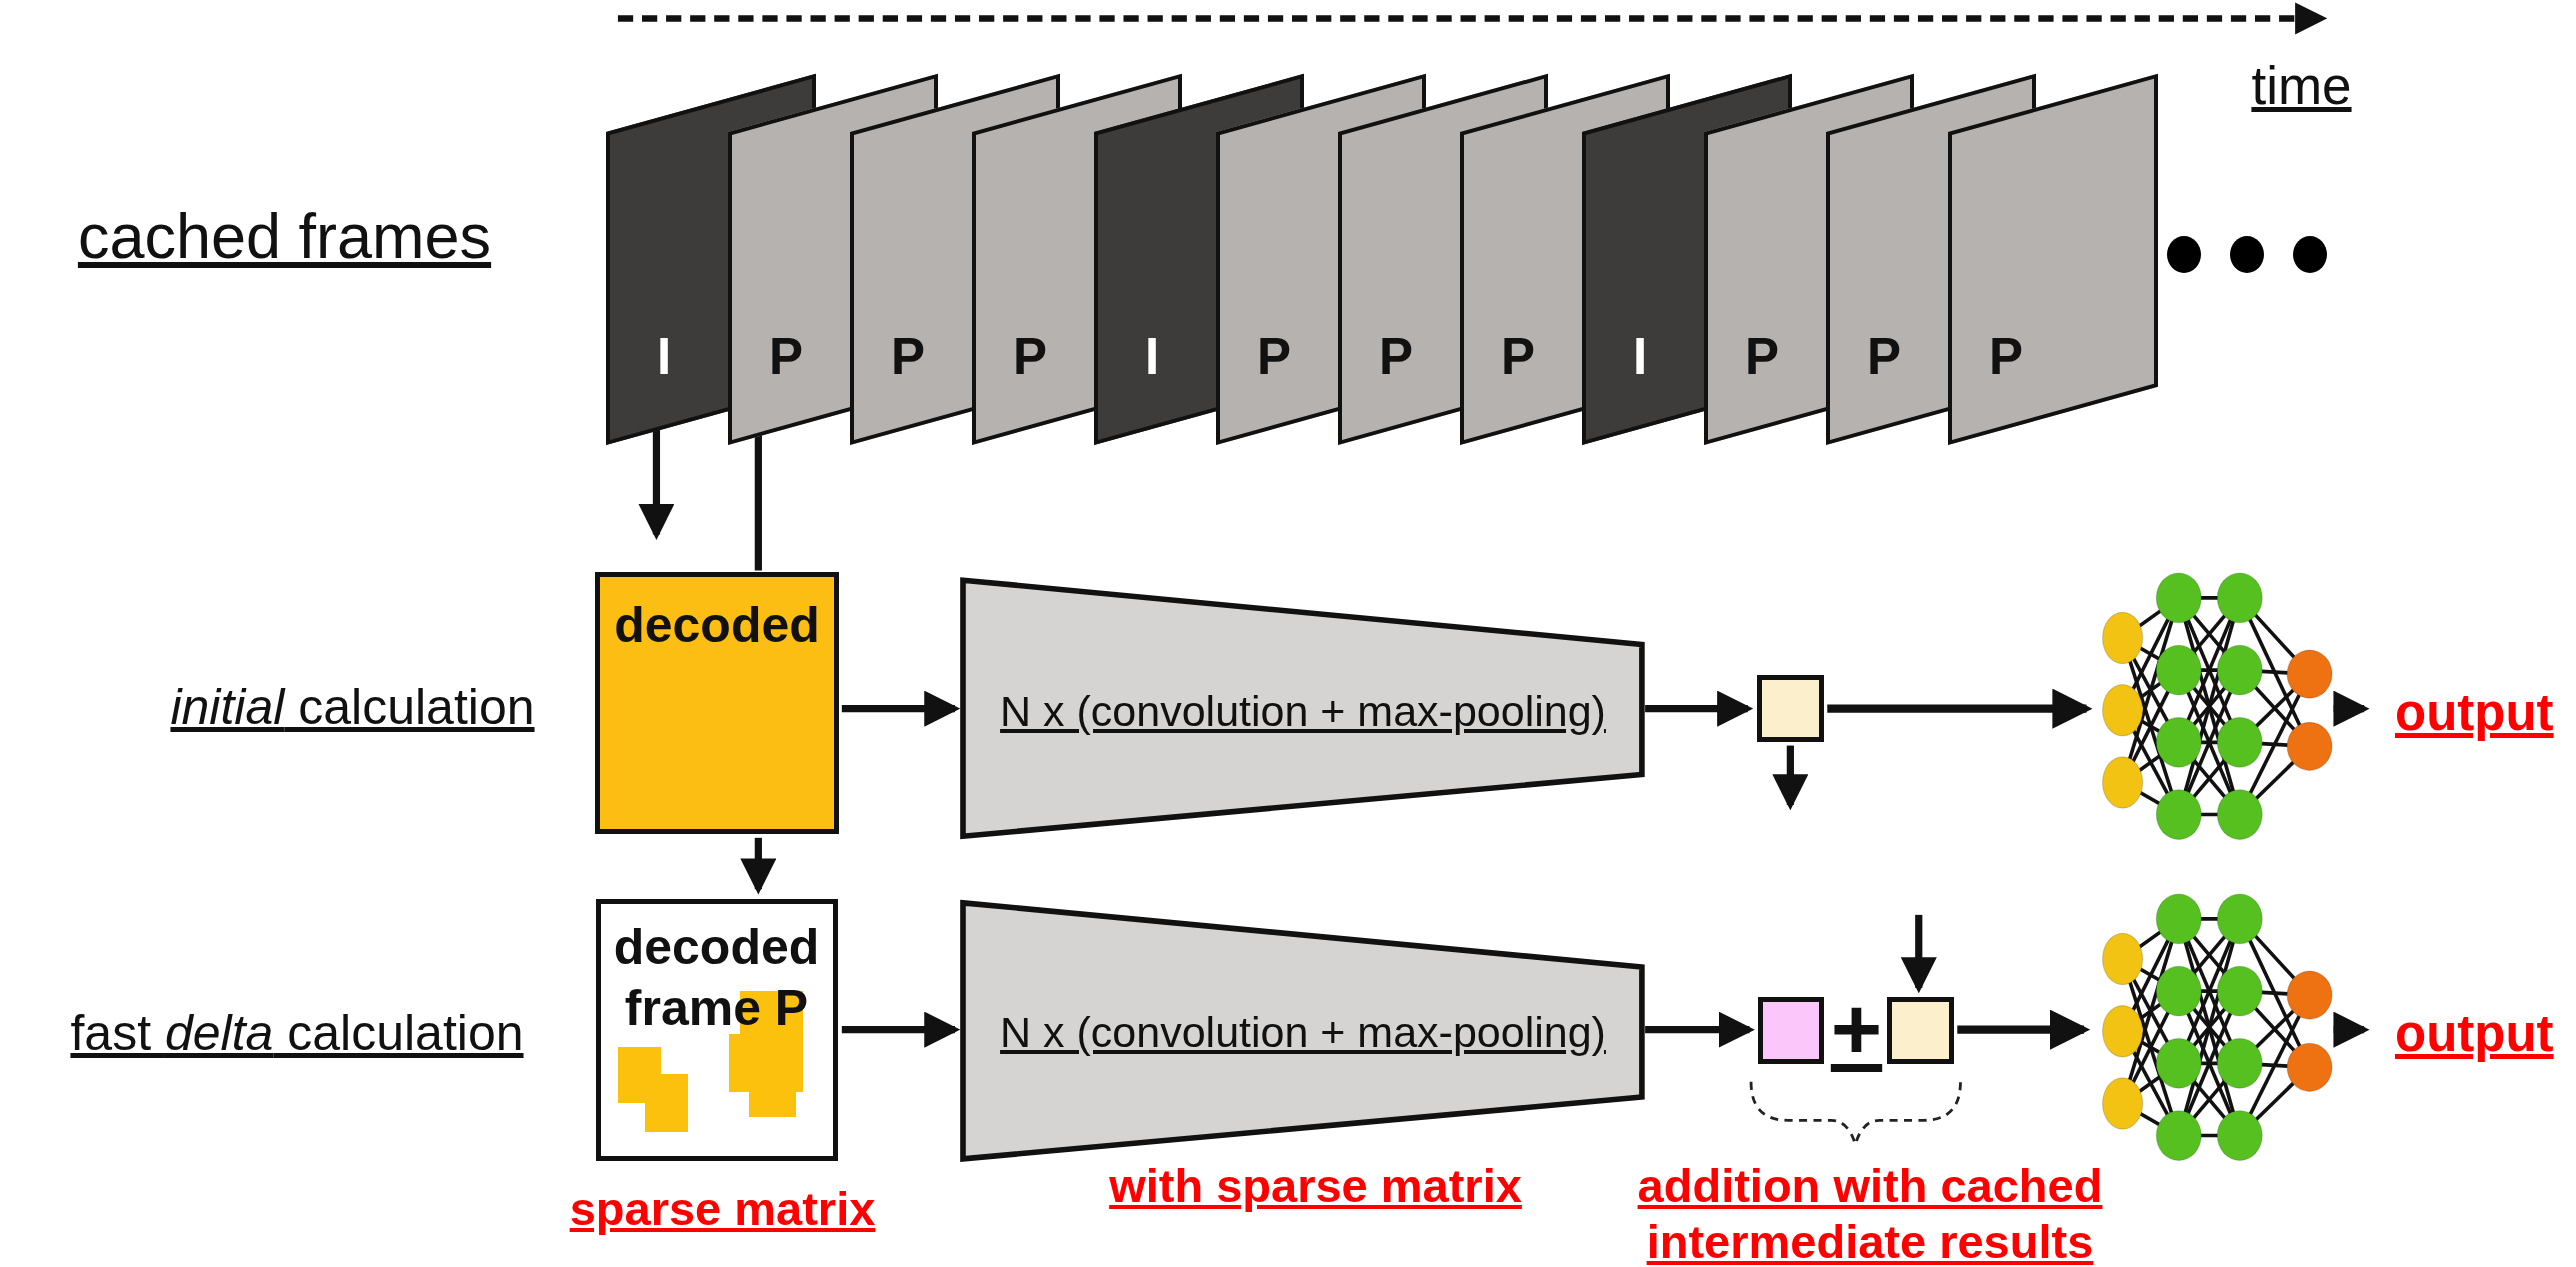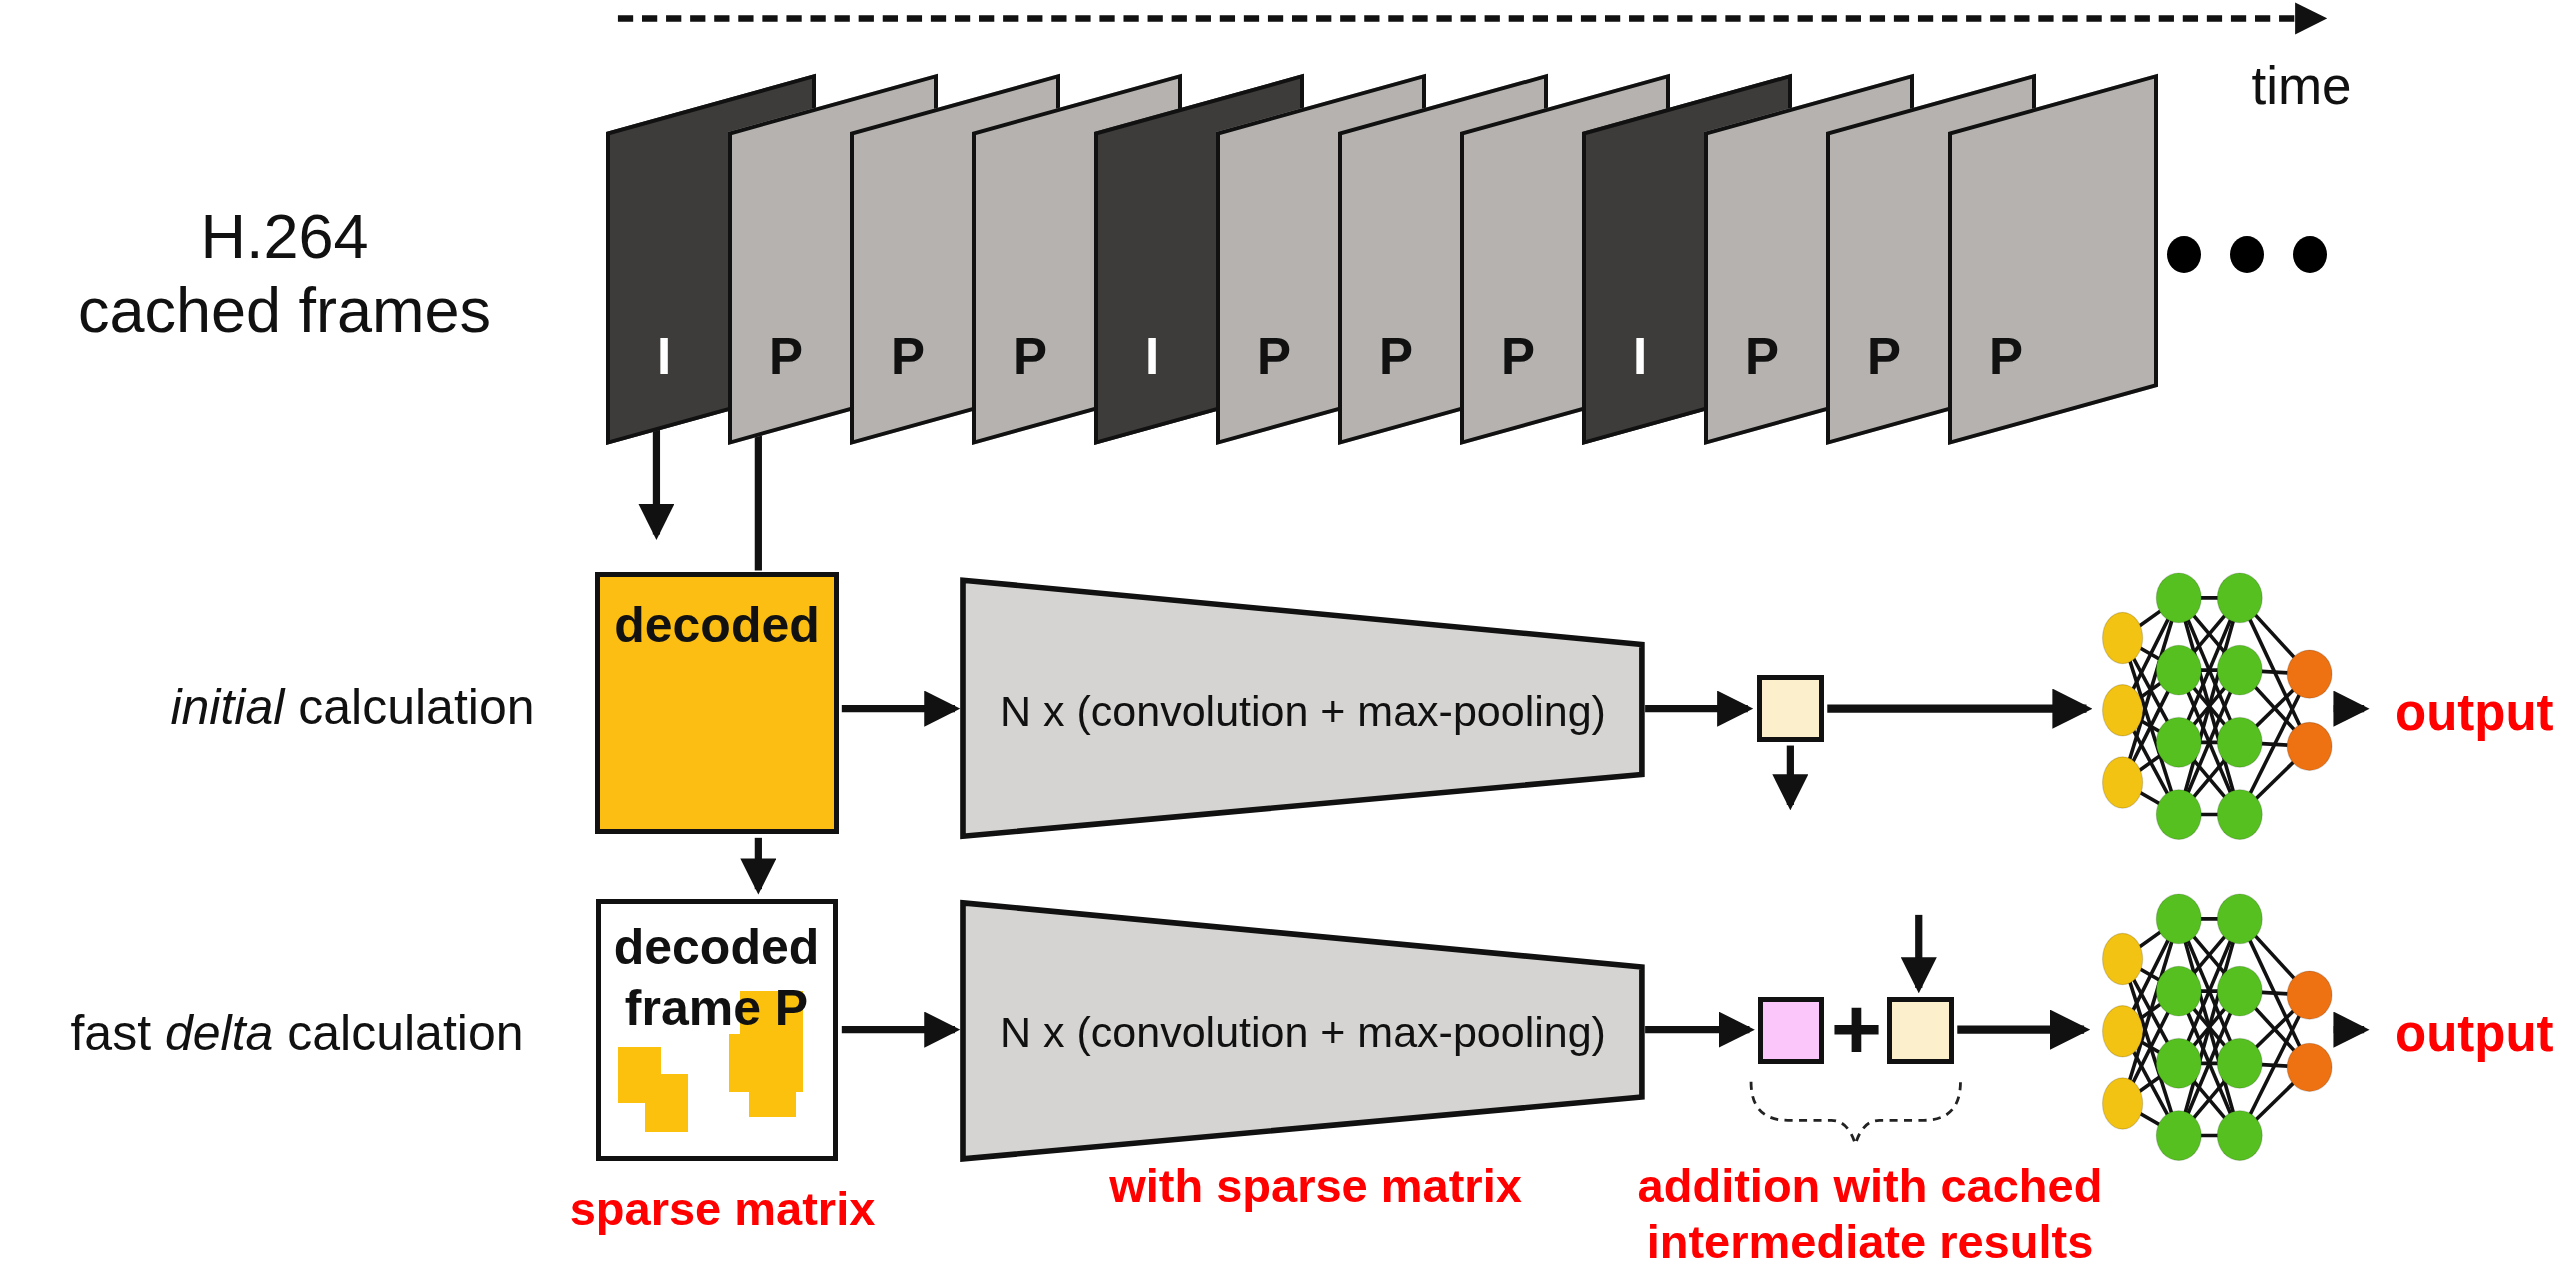--- a/index.html
+++ b/index.html
@@ -1,20 +1,20 @@
 <!DOCTYPE html>
 <html style="--c-i-frame: #3E3C3A; --c-p-frame: #B5B2AF; --c-i-letter: #FFFFFF; --c-p-letter: #111111; --c-decoded-i-fill: #FCBE13; --c-sparse-block: #FCC10D; --c-cream-fill: #FCEFCB; --c-pink-fill: #FBC6F9; --c-cache-fill: #3B3937; --c-cache-text: #F7F5F3; --c-trapezoid-fill: #D6D4D2; --c-nn-yellow: #F3C313; --c-nn-green: #55C020; --c-nn-orange: #EE7112; --c-accent-red: #FF0000; --c-line-black: #111111;font-size:13px"><head>
 <meta charset="utf-8">
 <style>
   html,body{margin:0;padding:0;background:#ffffff;}
   #canvas{position:relative;width:2576px;height:1268px;background:#fff;overflow:hidden;
           font-family:"Liberation Sans","DejaVu Sans",sans-serif;color:#111;}
   #diagram-svg{position:absolute;left:0;top:0;z-index:1;}
   .abs{position:absolute;}
-  .z2{z-index:2;} .z3{z-index:3;} .z4{z-index:4;}
+  .z2{z-index:2;} .z3{z-index:3;} .z4{z-index:4;text-decoration:underline;}
   .center{text-align:center;}
   .side-label{font-size:50px;line-height:56px;white-space:nowrap;}
   .big-label{font-size:63px;line-height:74px;}
   .box{box-sizing:border-box;border:5.6px solid #111;}
   .box-label{font-weight:bold;font-size:50px;line-height:61px;}
   .red-label{color:var(--c-accent-red,#f00);font-weight:bold;font-size:47px;line-height:56px;white-space:nowrap;}
   .output-label{color:var(--c-accent-red,#f00);font-weight:bold;font-size:51px;white-space:nowrap;text-align:center;}
   .frame-panel{position:absolute;box-sizing:border-box;width:210px;height:313px;border:4px solid #111;
                transform:skewY(-15.5deg);transform-origin:0 0;}
   .frame-letter{position:absolute;left:17.7px;top:193px;width:72px;height:67px;
@@ -159,21 +159,20 @@
         <ellipse cx="2791" cy="1145" rx="28" ry="31" fill="#55C020" stroke="rgba(0,0,0,0.15)" stroke-width="1.5"></ellipse>
         <ellipse cx="2791" cy="1235" rx="28" ry="31" fill="#55C020" stroke="rgba(0,0,0,0.15)" stroke-width="1.5"></ellipse>
         <ellipse cx="2791" cy="1325" rx="28" ry="31" fill="#55C020" stroke="rgba(0,0,0,0.15)" stroke-width="1.5"></ellipse>
         <ellipse cx="2791" cy="1415" rx="28" ry="31" fill="#55C020" stroke="rgba(0,0,0,0.15)" stroke-width="1.5"></ellipse>
         <ellipse cx="2878" cy="1240" rx="28" ry="30" fill="#EE7112" stroke="rgba(0,0,0,0.15)" stroke-width="1.5"></ellipse>
         <ellipse cx="2878" cy="1330" rx="28" ry="30" fill="#EE7112" stroke="rgba(0,0,0,0.15)" stroke-width="1.5"></ellipse>
       </g>
   </svg>
 
   <div class="abs z4 center big-label" style="left:48px;top:199px;width:473px;">
-    <div>H.264</div>
     <div>cached frames</div>
   </div>
 
   <div class="abs z4" style="left:2213px;top:55px;width:177px;font-size:53px;text-align:center;">time</div>
 
   <div id="frames-layer" class="abs z2" style="left:0;top:0;">
       <div class="frame-panel" style="left: 606px; top: 132px; background: rgb(62, 60, 58);">
         <span class="frame-letter" style="color: rgb(255, 255, 255);">I</span>
       </div>
       <div class="frame-panel" style="left: 728px; top: 132px; background: rgb(181, 178, 175);">

